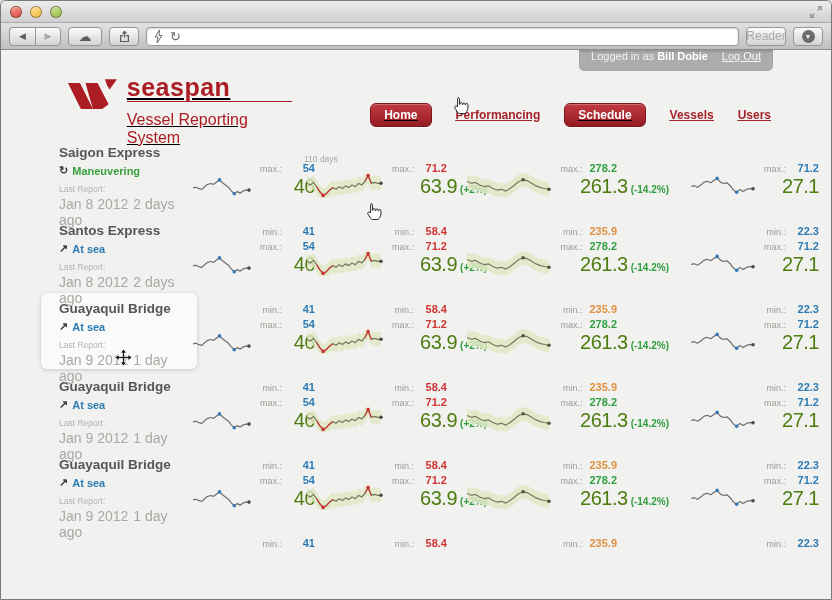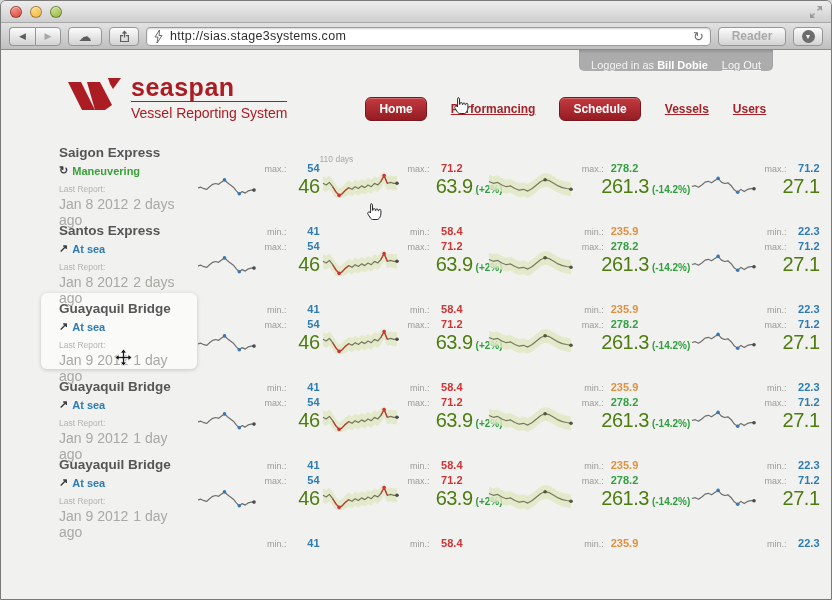--- a/index.html
+++ b/index.html
@@ -21,36 +21,36 @@
   .navgroup { display:flex; }
   .navgroup .tbtn { width:26px; border-radius:0; }
   .navgroup .tbtn:first-child { border-radius:4px 0 0 4px; border-right:none; }
   .navgroup .tbtn:last-child { border-radius:0 4px 4px 0; color:#a7a7a7; }
   .cloud-btn { width:34px; font-size:13px; }
   .share-btn { width:30px; }
   .urlfield { flex:1; height:19px; background:#fff; border:1px solid #9a9a9a; border-radius:4px; box-shadow:inset 0 1px 2px rgba(0,0,0,.18); display:flex; align-items:center; padding:0 6px; gap:6px; }
   .urlfield .favicon { width:11px; height:13px; flex:0 0 auto; }
   .urltext { flex:1; font-size:12.5px; color:#2e2e2e; letter-spacing:.3px; }
   .refresh { color:#6d6d6d; font-size:13px; line-height:1; cursor:default; }
-  .reader-btn { width:68px; color:#a9a9a9; font-weight:bold; font-size:12px; }
+  .reader-btn { width:40px; color:#a9a9a9; font-weight:normal; font-size:12px; }
   .dl-btn { width:30px; }
   .dl-circle { width:13px; height:13px; border-radius:50%; background:#6c6c6c; color:#f2f2f2; font-size:9px; line-height:13px; text-align:center; }
 
   
   .page { position:relative; height:550px; background:#f1f1ef; }
 
-  .session-bar { position:absolute; top:0; right:58px; height:21px; background:#acacac; border-radius:0 0 5px 5px; padding:0 12px; display:flex; align-items:flex-end; gap:14px; font-size:11px; color:#f2f2f2; box-shadow:inset 0 2px 2px rgba(0,0,0,.12);margin-left:24px; }
+  .session-bar { position:absolute; top:0; right:58px; height:21px; background:#acacac; border-radius:0 0 5px 5px; padding:0 12px; display:flex; align-items:flex-start; gap:14px; font-size:11px; color:#f2f2f2; box-shadow:inset 0 2px 2px rgba(0,0,0,.12);margin-left:24px; }
   .session-bar b { color:#ffffff; }
   .session-text { white-space:nowrap; }
   .logout { color:#f6f6f6; text-decoration:underline; cursor:pointer; white-space:nowrap; }
 
-  .masthead { position:absolute; top:26px; left:66px; right:60px; display:flex; align-items:flex-end; }
+  .masthead { position:absolute; top:26px; left:66px; right:60px; display:flex; align-items:center;text-decoration:underline; }
   .logo { display:flex; gap:8px; align-items:flex-start; }
   .logo-text .wordmark { color:#ab1c23; font-size:25px; font-weight:bold; letter-spacing:.5px; line-height:22px; border-bottom:1px solid #ab1c23; padding-bottom:3px; }
-  .logo-text .tagline { color:#ab1c23; font-size:14px; margin-top:3px; }
+  .logo-text .tagline { color:#ab1c23; font-size:16px; margin-top:9px; }
 
   .mainnav { display:flex; align-items:center; gap:24px; margin-left:78px; margin-top:6px; }
   .nav-pill { background:linear-gradient(#c23a40,#951c23); border:1px solid #7d161c; color:#fff; font-size:12px; font-weight:bold; padding:4px 13px; border-radius:6px; box-shadow:0 1px 1px rgba(255,255,255,.7), inset 0 1px 0 rgba(255,255,255,.25); cursor:pointer; }
   .nav-link { color:#a62229; font-size:12px; font-weight:bold; text-decoration:underline; cursor:pointer; }
 
   
   .grid { position:absolute; top:86px; left:56px; width:730px; }
   .gridrow { display:grid; grid-template-columns:122px 116px 152px 162px 130px; column-gap:12px; }
   .thead { margin-bottom:4px; }
   .thcell { text-align:center; font-size:10.5px; font-weight:bold; color:#4c4c4c; letter-spacing:.6px; }
@@ -63,21 +63,21 @@
   .vcell { position:relative; z-index:1; padding-left:2px; }
   .vname { font-size:13.5px; font-weight:bold; color:#565656; margin-bottom:4px; }
   .status { font-size:11px; font-weight:bold; margin-bottom:7px; display:flex; align-items:center; gap:4px; }
   .status .sicon { color:#3c3c3c; font-size:11px; }
   .status.maneuvering .stext { color:#39a13c; }
   .status.at_sea .stext { color:#2d7cb5; }
   .lr { font-size:8.5px; color:#b3b3b0; line-height:1.3; }
   .ldate { font-size:14px; color:#a8a8a5; }
   .ldate .ago { margin-left:5px; }
 
-  .metric { position:relative; display:flex; align-items:center; justify-content:center; gap:8px; }
+  .metric { position:relative; display:flex; align-items:center; justify-content:flex-end; gap:8px; }
   .sparkwrap { position:relative; flex:0 0 auto; }
   .days { position:absolute; top:-14px; left:0; font-size:8.5px; color:#a8a8a5; white-space:nowrap; }
   .vals { display:flex; flex-direction:column; align-items:flex-end; gap:1px; }
   .mm { display:flex; align-items:baseline; gap:7px; }
   .lbl { font-size:9px; color:#9b9b98;margin-top:28px; }
   .mv { font-size:11px; font-weight:bold; min-width:26px; text-align:right; }
   .big { display:flex; align-items:baseline; gap:3px; }
   .bv { font-size:20px; color:#4d7c0f; letter-spacing:-.5px; }
   .delta { font-size:10px; font-weight:bold; color:#2f9e3f; }
   .blue { color:#2d7cb5; } .red { color:#cf3434; } .green { color:#33a044; } .orange { color:#df9140; }
@@ -118,21 +118,20 @@
     <div class="tbtn share-btn">
       <svg width="13" height="13" viewBox="0 0 13 13">
           <path d="M2 5 H5 V6.2 H3.2 V11 H9.8 V6.2 H8 V5 H11 V12 H2 Z" fill="#5d5d5d"></path>
           <path d="M6.5 0.5 L9.3 3.6 H7.2 V7.5 H5.8 V3.6 H3.7 Z" fill="#5d5d5d"></path>
         </svg>
     </div>
     <div class="urlfield">
       <svg class="favicon" viewBox="0 0 11 13">
           <path d="M6.5 0 L2 7 H5 L4 13 L9 5.5 H6 Z" fill="none" stroke="#6a6a6a" stroke-width="1"></path>
         </svg>
-      <span class="urltext">http://sias.stage3systems.com</span>
       <span class="refresh">↻</span>
     </div>
     <div class="tbtn reader-btn">
         <span>Reader</span>
       </div>
     <div class="tbtn dl-btn">
       <div class="dl-circle"><span style="font-size:7px;">▼</span></div>
     </div>
   </div>
 

